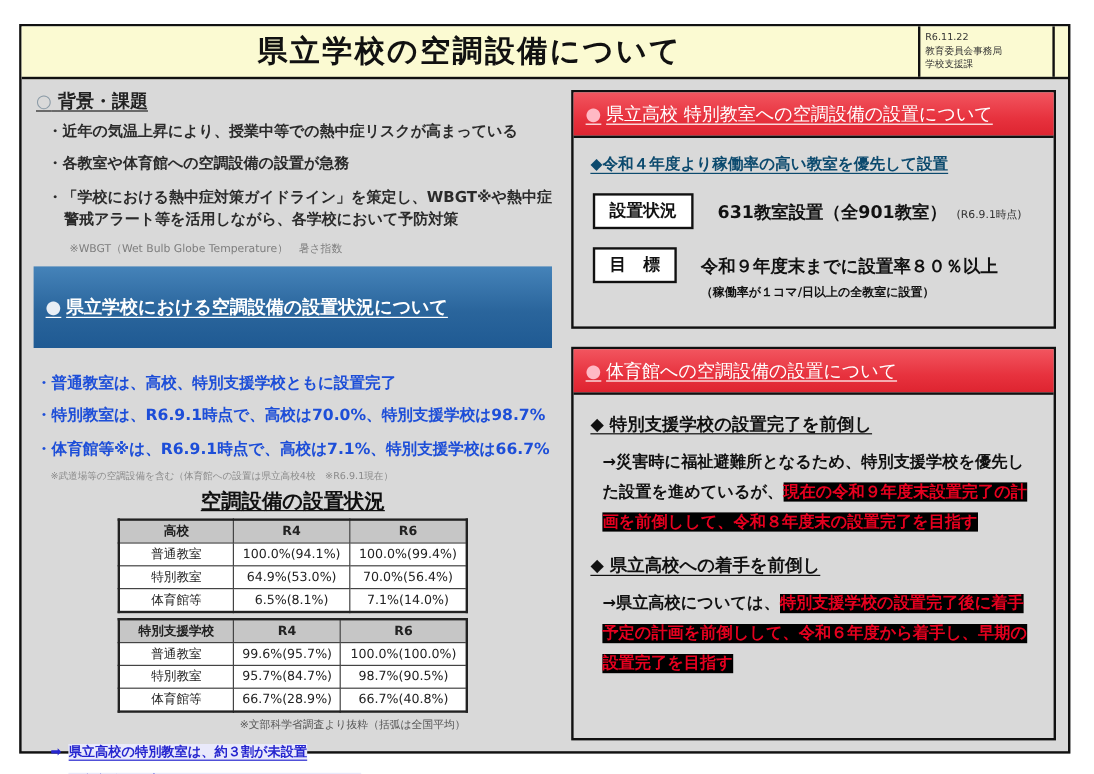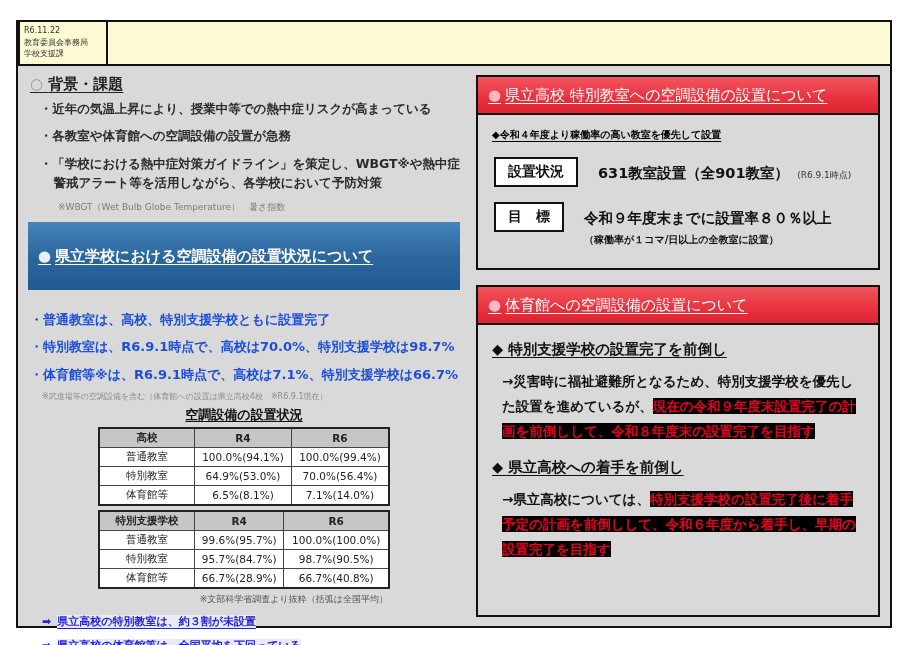--- a/index.html
+++ b/index.html
@@ -4,21 +4,21 @@
 <style>
   html,body{margin:0;padding:0;background:#fff;}
   .page{position:relative;width:912px;height:645px;background:#fff;overflow:hidden;
         font-family:"DejaVu Sans","Liberation Sans",sans-serif;color:#1a1a1a;}
   .frame{position:absolute;left:16px;top:20px;width:876px;height:608px;
          border:2px solid #111;background:#d9d9d9;box-sizing:border-box;}
 
   
   .header{display:flex;height:44px;background:#fbfad2;border-bottom:2px solid #111;box-sizing:border-box;}
   .header-title{flex:1;text-align:center;font-size:25px;font-weight:bold;letter-spacing:2px;line-height:42px;color:#111;}
-  .header-corner{width:88px;border-left:2px solid #111;box-sizing:border-box;padding:3px 5px 0 4px;
+  .header-corner{width:112px;border-left:2px solid #111;box-sizing:border-box;padding:3px 5px 0 4px;
                  font-size:8px;line-height:1.45;color:#333;}
   .header-corner .l1{text-align:left;}
   .header-corner .l2,.header-corner .l3{text-align:left;}
   .header-strip{width:13px;border-left:2px solid #111;box-sizing:border-box;}
 
   
   .content{position:absolute;left:0;right:0;top:44px;bottom:0;display:flex;padding:9px 10px;gap:16px;box-sizing:border-box;}
   .col-left{width:432px;flex:0 0 432px;}
   .col-right{flex:1;display:flex;flex-direction:column;gap:15px;}
 
@@ -32,60 +32,61 @@
 
   .blue-banner{background:linear-gradient(180deg,#4583b9 0%,#2a659c 55%,#1f5a93 100%);
                padding:24px 10px;margin-bottom:20px;}
   .blue-banner .txt{color:#fff;font-weight:bold;font-size:15px;text-decoration:underline;text-underline-offset:3px;}
   .blue-banner .marker{color:#e8eef5;margin-right:4px;}
 
   .st-bullet{font-size:13px;font-weight:700;color:#1d4ed8;line-height:1.6;margin:0 0 7px 2px;}
   .st-footnote{font-size:8px;color:#8a8a8a;margin:-2px 0 4px 14px;}
 
   .tbl-wrap{width:292px;margin:2px auto 0;}
-  .tbl-title{text-align:center;font-size:13px;font-weight:bold;text-decoration:underline;text-underline-offset:2px;margin-bottom:3px;color:#111;}
+  .tbl-title{text-align:center;font-size:17px;font-weight:bold;text-decoration:underline;text-underline-offset:2px;margin-bottom:3px;color:#111;}
   table.stat{border-collapse:collapse;width:100%;background:#fff;border:2px solid #222;margin-bottom:4px;}
   table.stat th,table.stat td{border:1px solid #444;font-size:10.5px;text-align:center;padding:2px 2px;color:#222;}
   table.stat th{background:#c6c6c6;font-weight:bold;}
   table.stat .c0{width:90px;}
   .tbl-footnote{text-align:right;font-size:9px;color:#555;margin:0 2px 6px 0;}
 
   .conclusions{margin:8px 0 0 14px;}
   .conclusion{margin-bottom:9px;font-size:11px;font-weight:bold;color:#2626cf;}
   .conclusion .arrow{margin-right:6px;}
   .conclusion .c-text{background:#e9e9fb;text-decoration:underline;text-underline-offset:3px;}
 
   
   .rbox{border:2px solid #111;background:#d9d9d9;box-sizing:border-box;}
   .rbanner{background:linear-gradient(180deg,#f2555f 0%,#e7323e 60%,#de2430 100%);
            padding:8px 10px;border-bottom:2px solid #111;}
   .rbanner .txt{color:#fff;font-weight:normal;font-size:15px;text-decoration:underline;text-underline-offset:3px;}
   .rbanner .marker{color:#ffb9c4;margin-right:4px;}
 
   .rbody{padding:11px 12px 6px;}
-  .policy{font-size:10px;font-weight:bold;color:#000000;text-decoration:underline;text-underline-offset:3px;margin:2px 0 15px 2px;}
+  .policy{font-size:13px;font-weight:bold;color:#0c4a6e;text-decoration:underline;text-underline-offset:3px;margin:2px 0 15px 2px;}
   .srow{display:flex;align-items:flex-start;margin:0 0 15px 4px;}
   .slabel{border:2px solid #111;background:#fff;font-weight:bold;font-size:14px;color:#111;
           padding:4px 12px;margin-right:20px;white-space:nowrap;}
   .sval{padding-top:6px;}
   .svalue{font-size:14.5px;font-weight:bold;color:#111;}
   .snote{font-size:9px;font-weight:normal;color:#333;margin-left:3px;}
   .snote2{font-size:10px;font-weight:700;color:#111;margin-top:5px;}
 
   .gheading{font-size:14.5px;font-weight:bold;color:#111;text-decoration:underline;text-underline-offset:3px;margin:4px 0 10px 2px;}
   .gpara{font-size:13.5px;font-weight:700;color:#111;line-height:1.85;margin:0 0 14px 12px;}
   .hl{background:#000000;color:#e6001f;}
 </style>
 </head>
 <body>
 
 <div class="page">
   <div class="frame">
 
     <div class="header">
+      <div class="header-title">県立学校の空調設備について</div>
       <div class="header-corner">
         <div class="l1">R6.11.22</div>
         <div class="l2">教育委員会事務局</div>
         <div class="l3">学校支援課</div>
       </div>
       <div class="header-strip"></div>
     </div>
 
     <div class="content">
 

